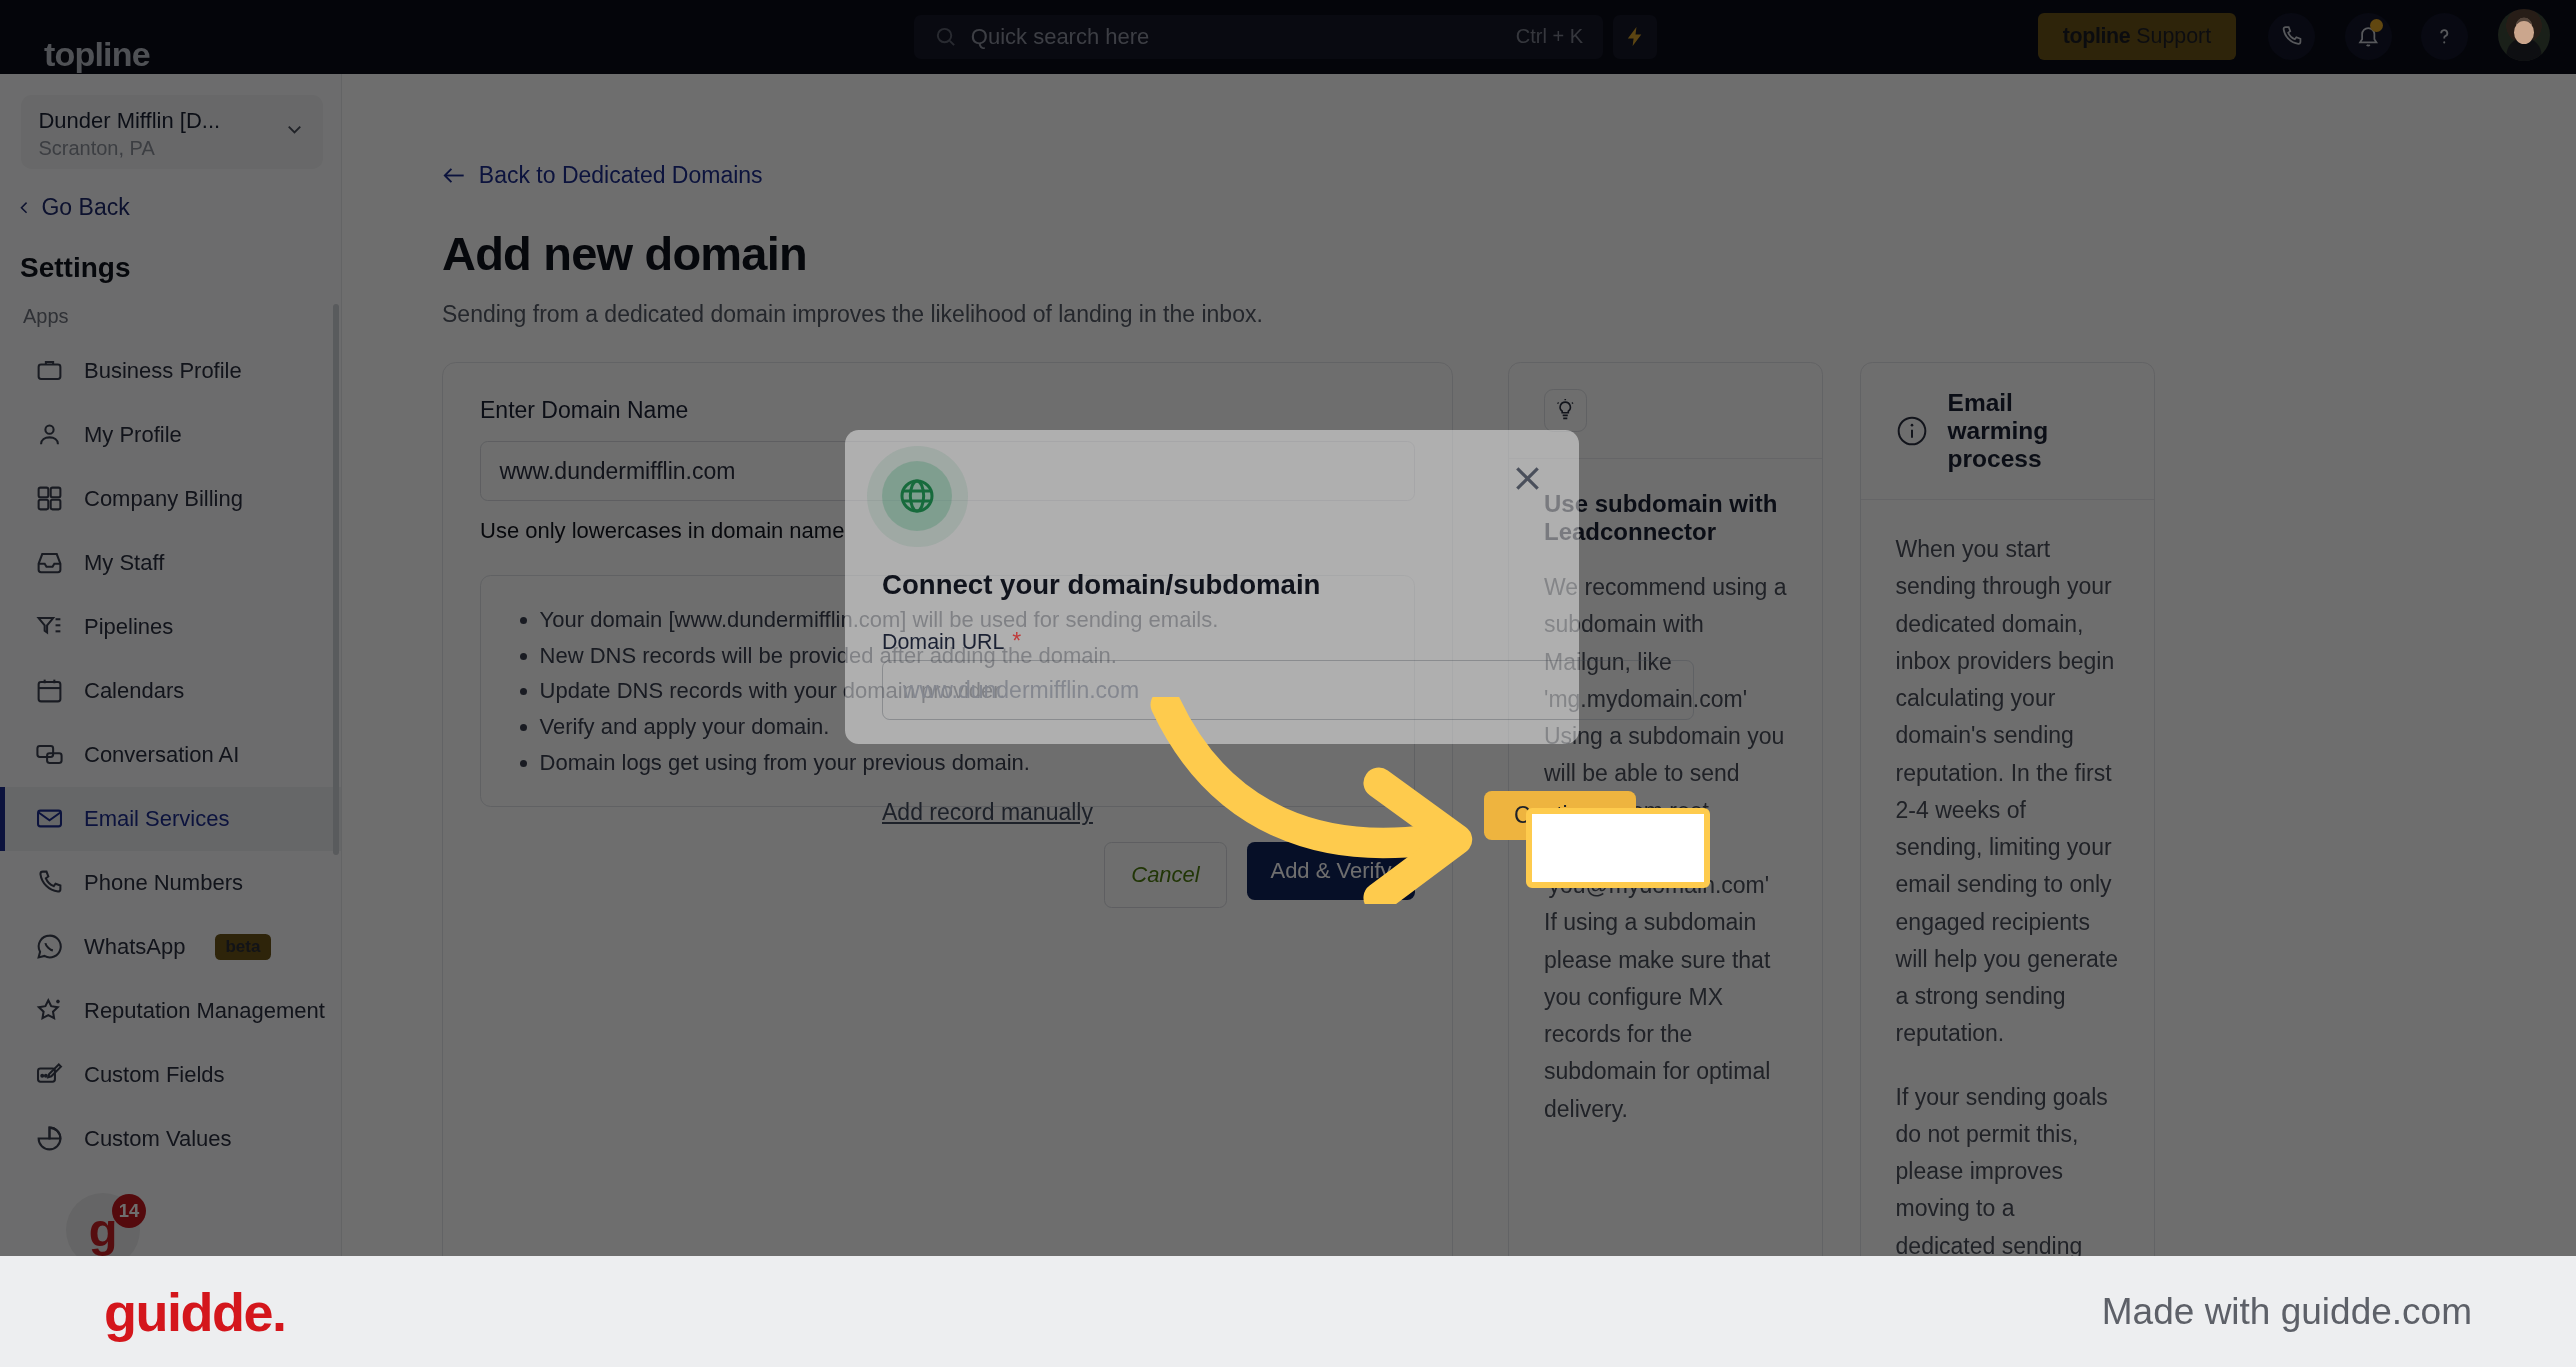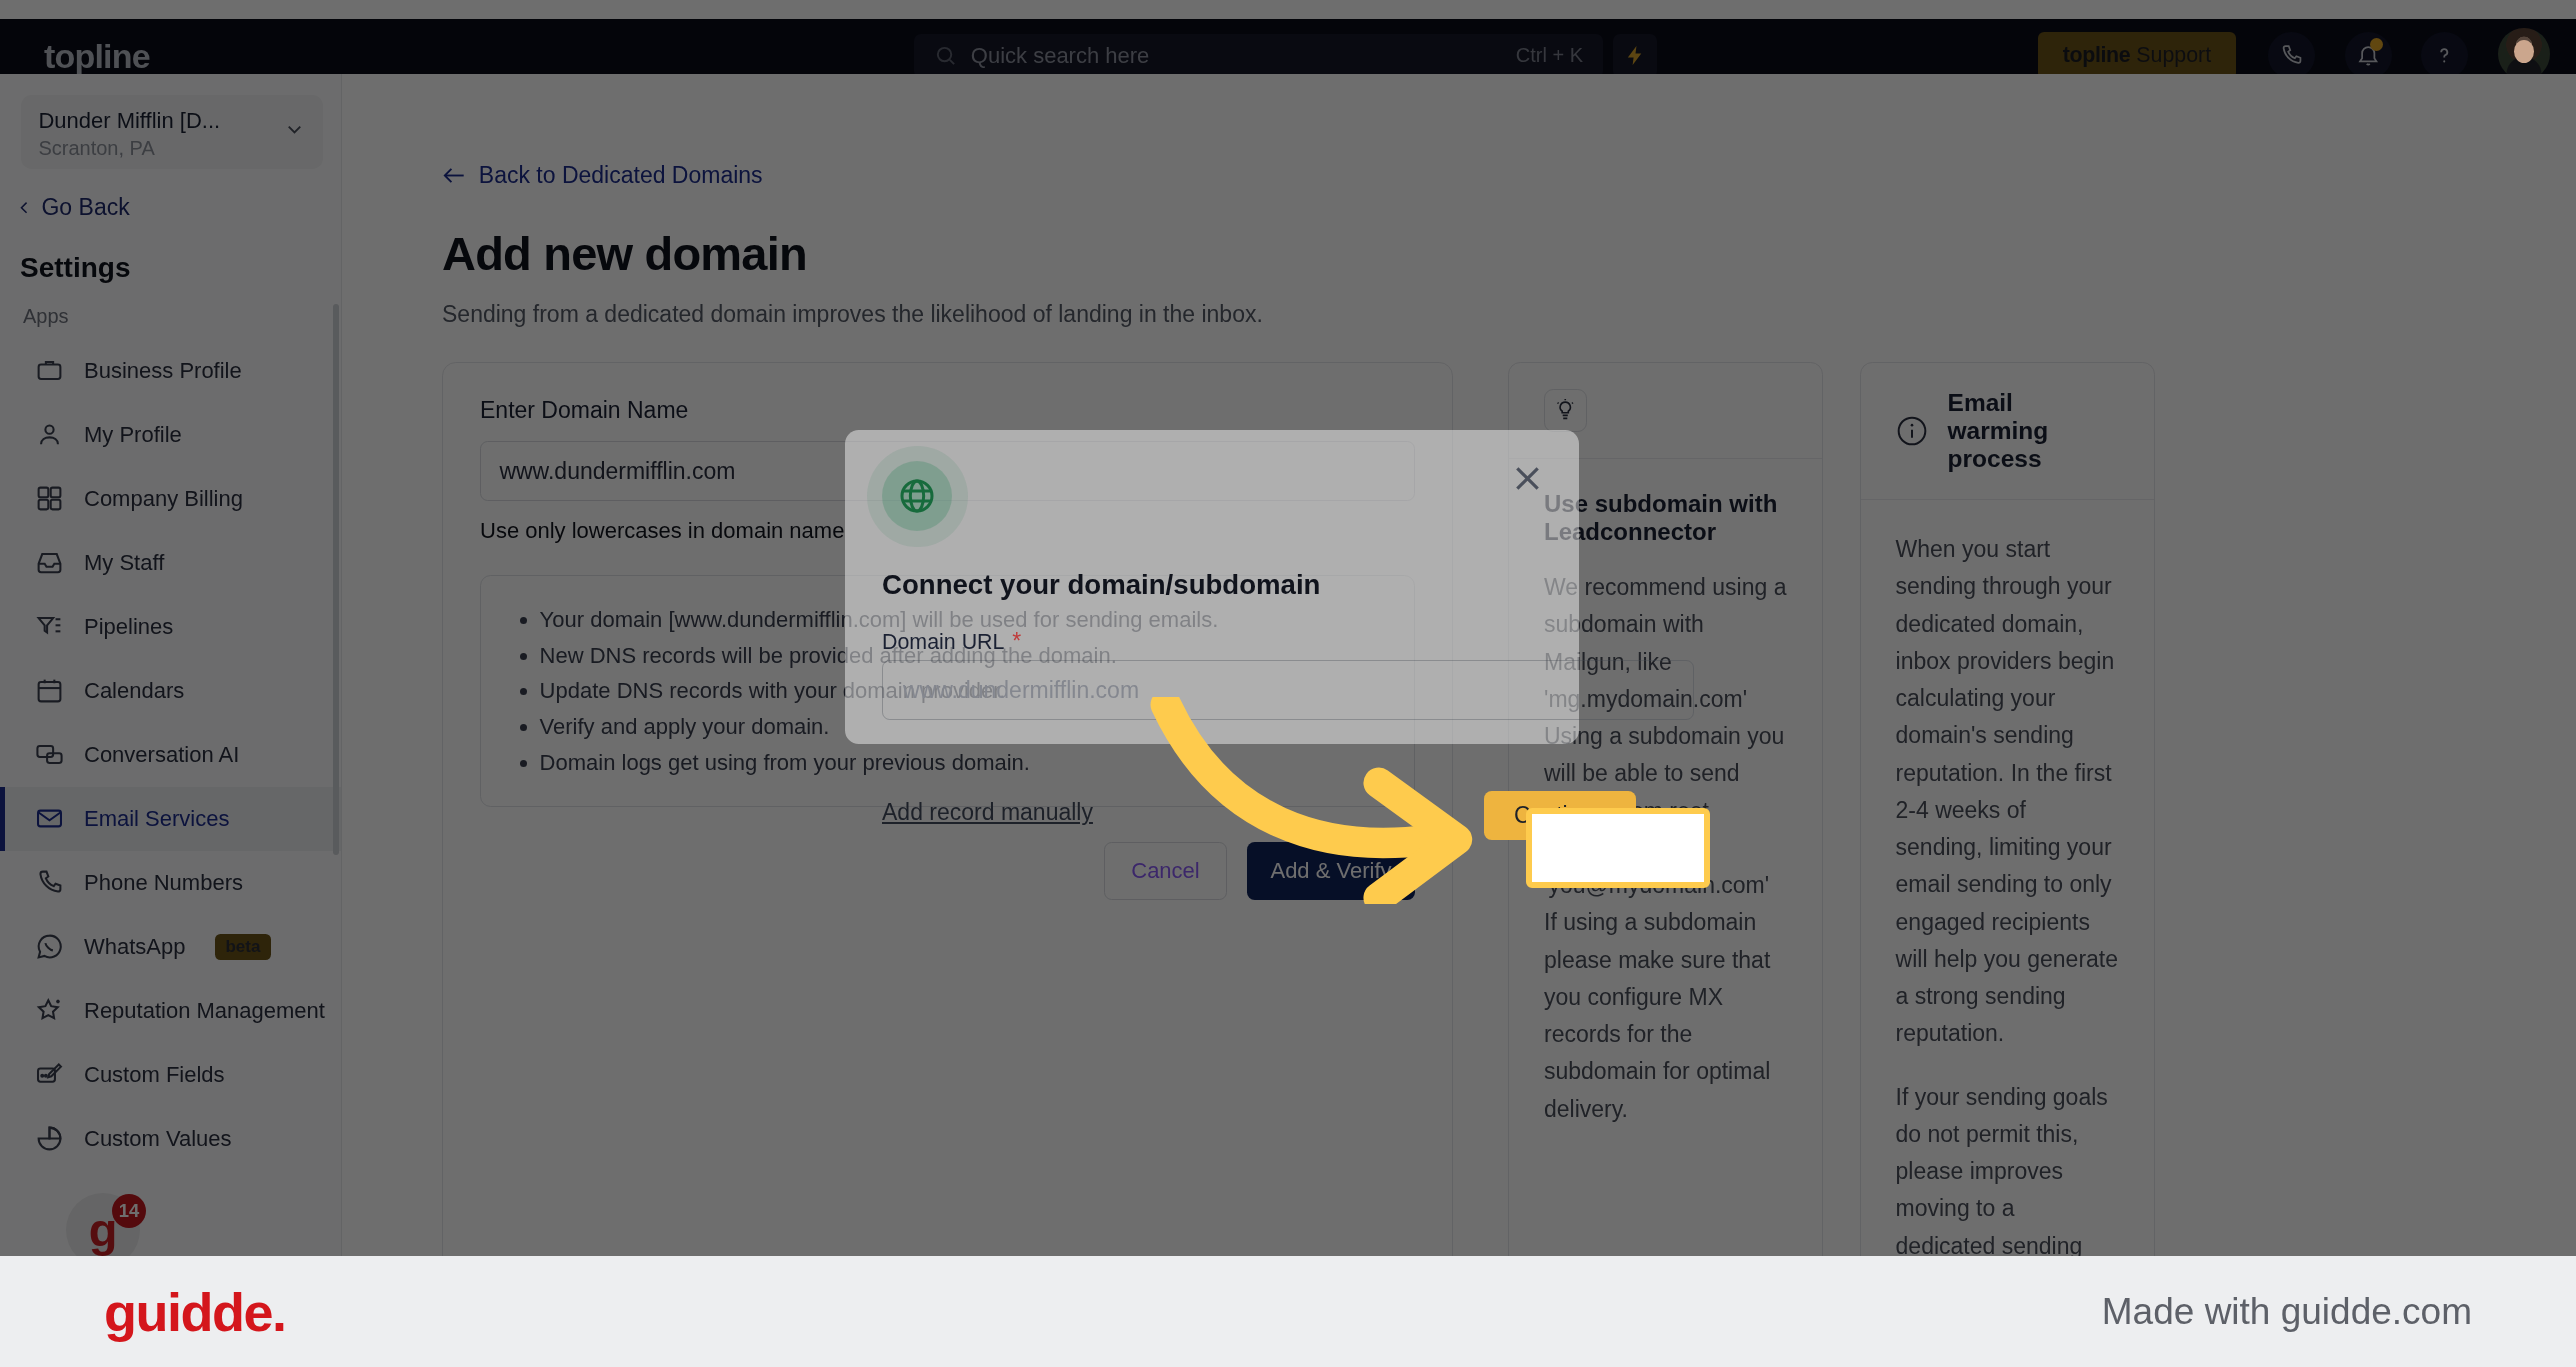--- a/index.html
+++ b/index.html
@@ -9,21 +9,21 @@
     background: #ffffff; overflow: hidden;
   }
   #root { position: relative; width: 2576px; height: 1368px; }
 
   
   #app { position: absolute; inset: 0 0 112px 0; background: #ffffff; }
 
   
   .topbar {
     position: absolute; top: 0; left: 0; right: 0; height: 74px;
-    background: #0a0c18; display: flex; align-items: center; margin-top: 19px;
+    background: #0a0c18; display: flex; align-items: flex-end;
   }
   .brand-logo {
     margin-left: 44px; font-size: 34px; font-weight: 700;
     color: #b8bcc6; letter-spacing: -0.8px;
   }
   .search-wrap {
     position: absolute; left: 914px; top: 14.5px;
     width: 689px; height: 44px; background: #151829; border-radius: 6.9px;
     display: flex; align-items: center; padding: 0 20px;
   }
@@ -141,23 +141,23 @@
   }
   .hint { margin-top: 17px; font-size: 22px; color: #12151e; }
   .bullet-box {
     margin-top: 31px; border: 0.8px solid #dfe1e6; border-radius: 10.7px;
     padding: 26px 31px 26px 31px;
   }
   .bullet-box ul { list-style: disc; padding-left: 27.6px; }
   .bullet-box li { font-size: 22px; color: #3a4050; line-height: 1.62; }
   .card-actions { display: flex; justify-content: flex-end; gap: 20px; margin-top: 35px; }
   .btn-ghost {
-    min-width: 123px; height: 58px; border: 0.8px solid #d9dbe0; border-radius: 7.7px;
-    background: #fff; font-size: 22px; color: #8b5cf6;
-    display:flex; align-items:center; justify-content:center;
+    min-width: 123px; height: 66px; border: 0.8px solid #d9dbe0; border-radius: 7.7px;
+    background: #fff; font-size: 22px; color: #4d7c0f;
+    display:flex; align-items:center; justify-content:center;font-style:italic;
   }
   .btn-primary {
     min-width: 168px; height: 58px; border-radius: 7.7px; background: #10245c;
     color: #fff; font-size: 22px; display:flex; align-items:center; justify-content:center;
   }
 
   .aside { width: 647px; display: flex; flex-direction: row; gap: 37px; }
   .aside-card { background: #fff; border: 0.8px solid #e4e5e9; border-radius: 12.3px; overflow: hidden; }
   .aside-head {
     display: flex; align-items: center; gap: 20px; padding: 26px 35px;

